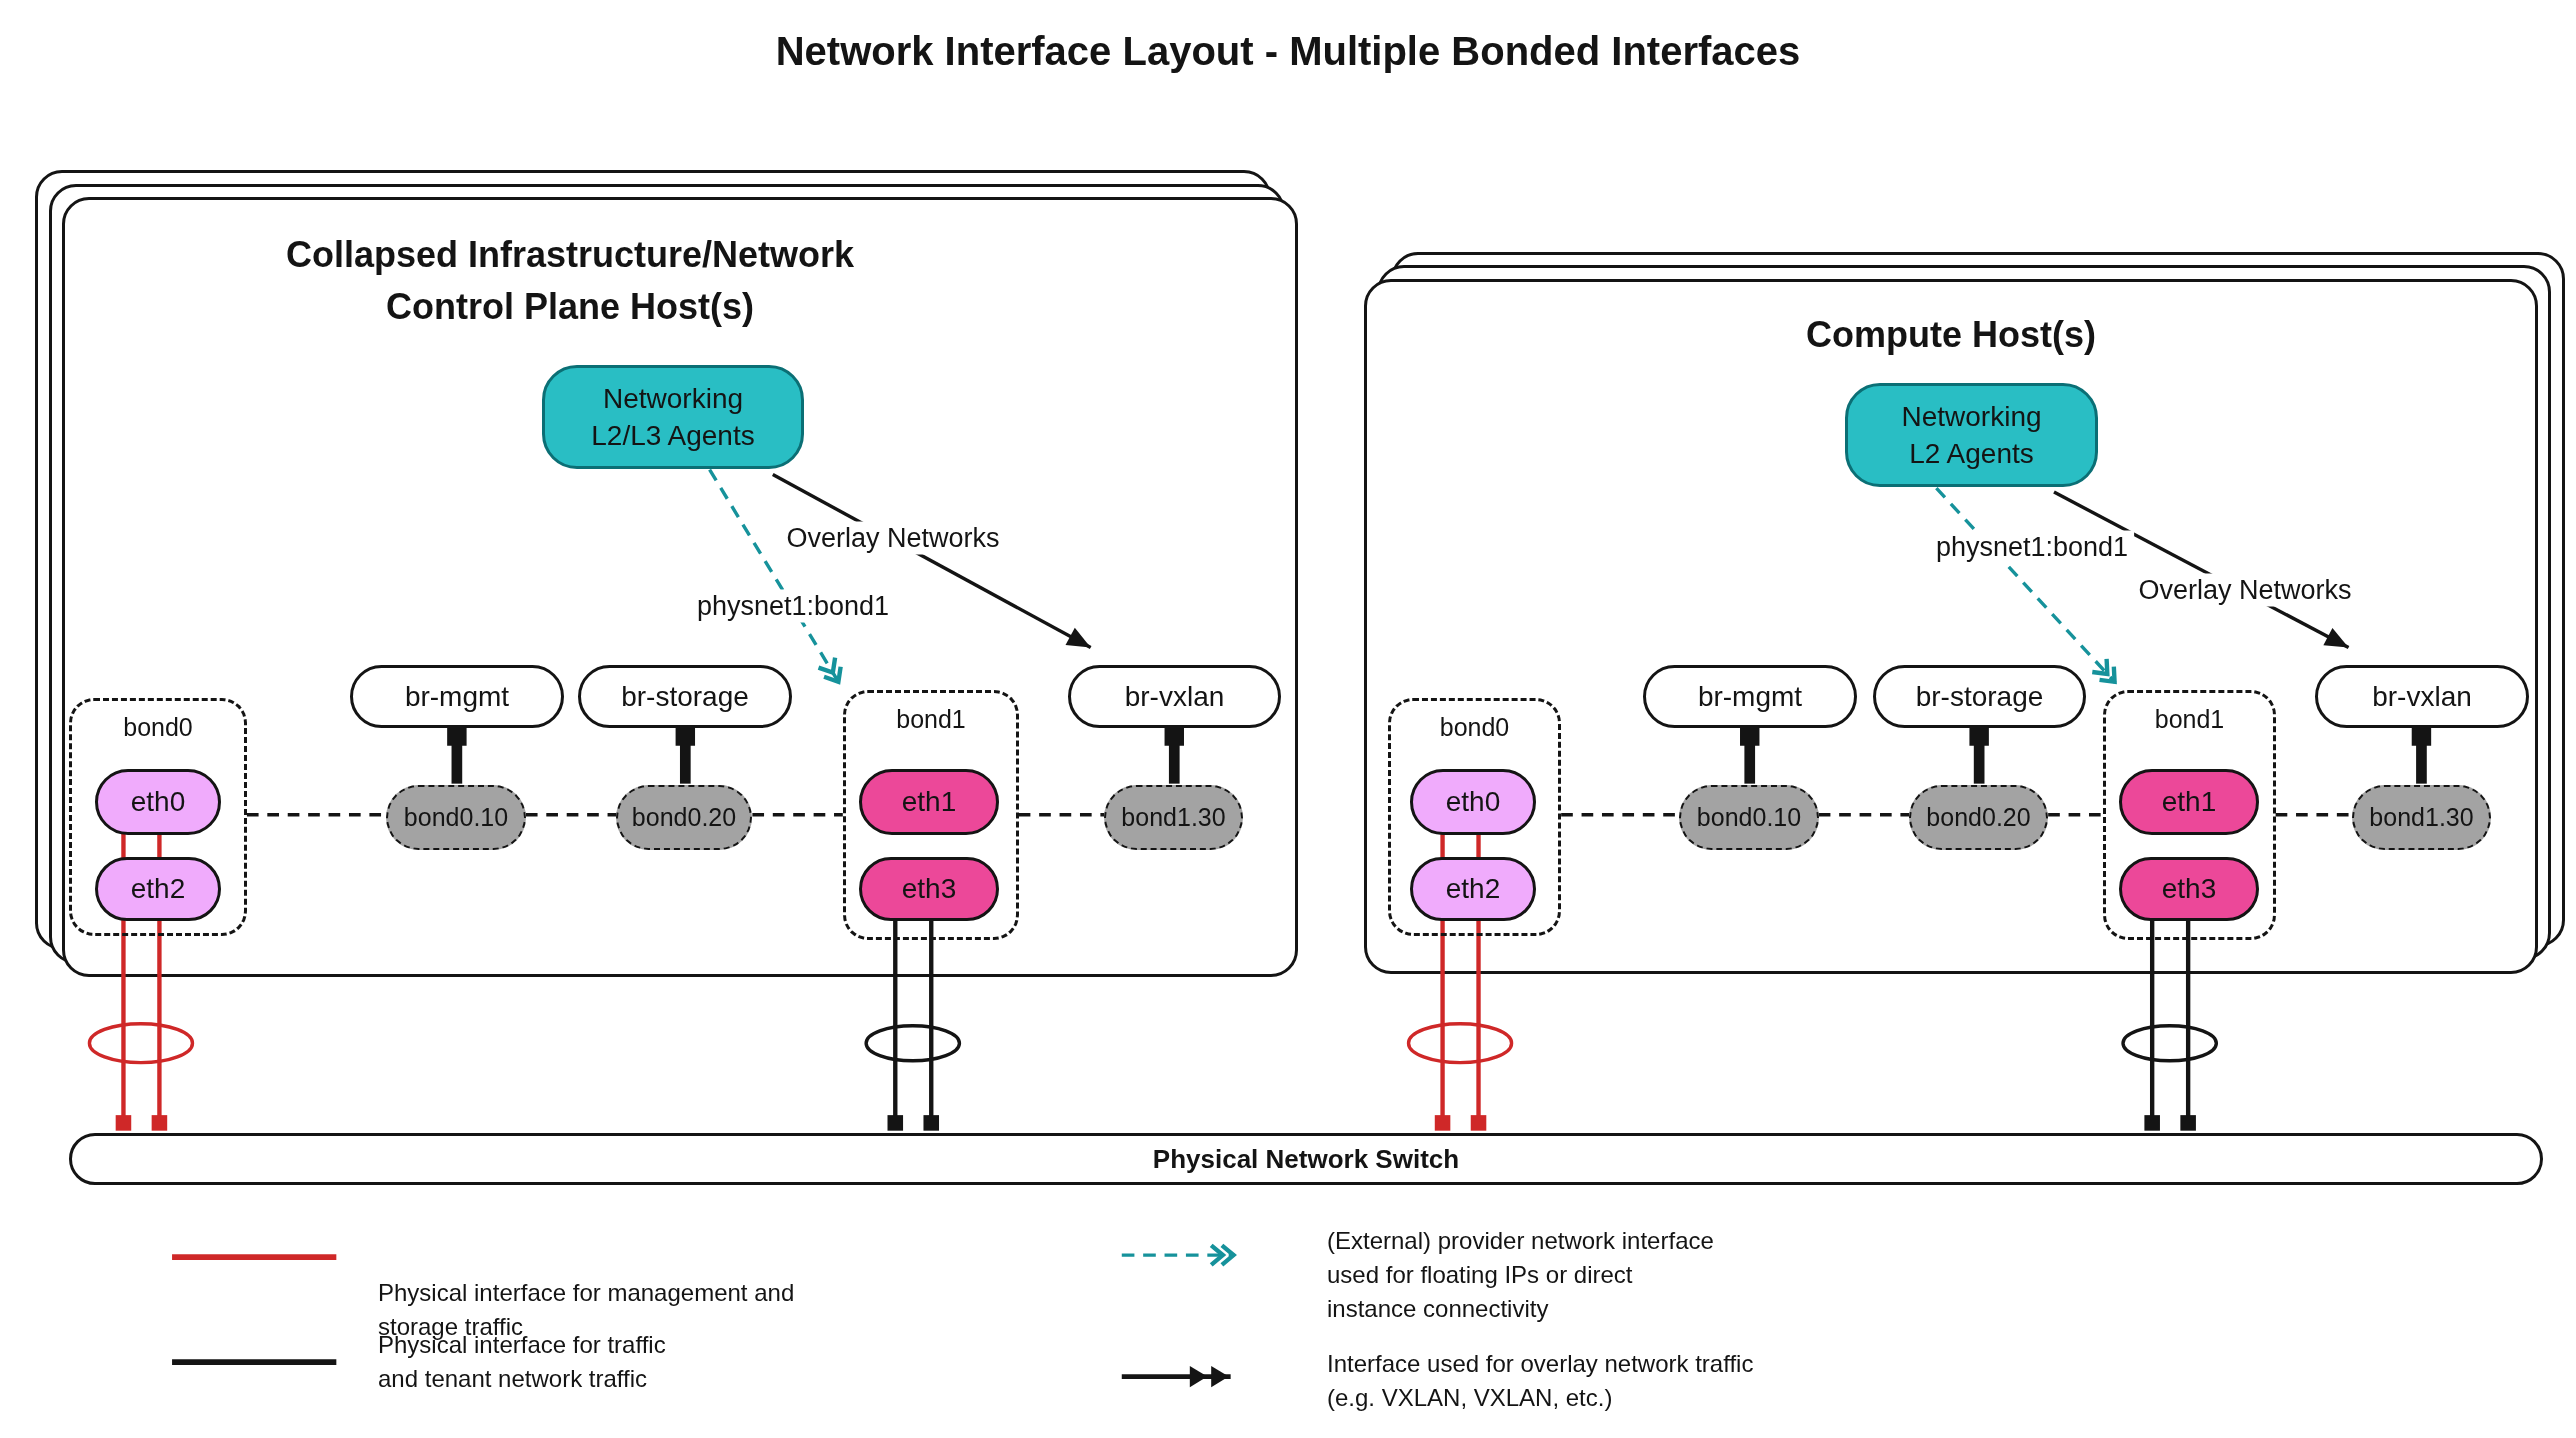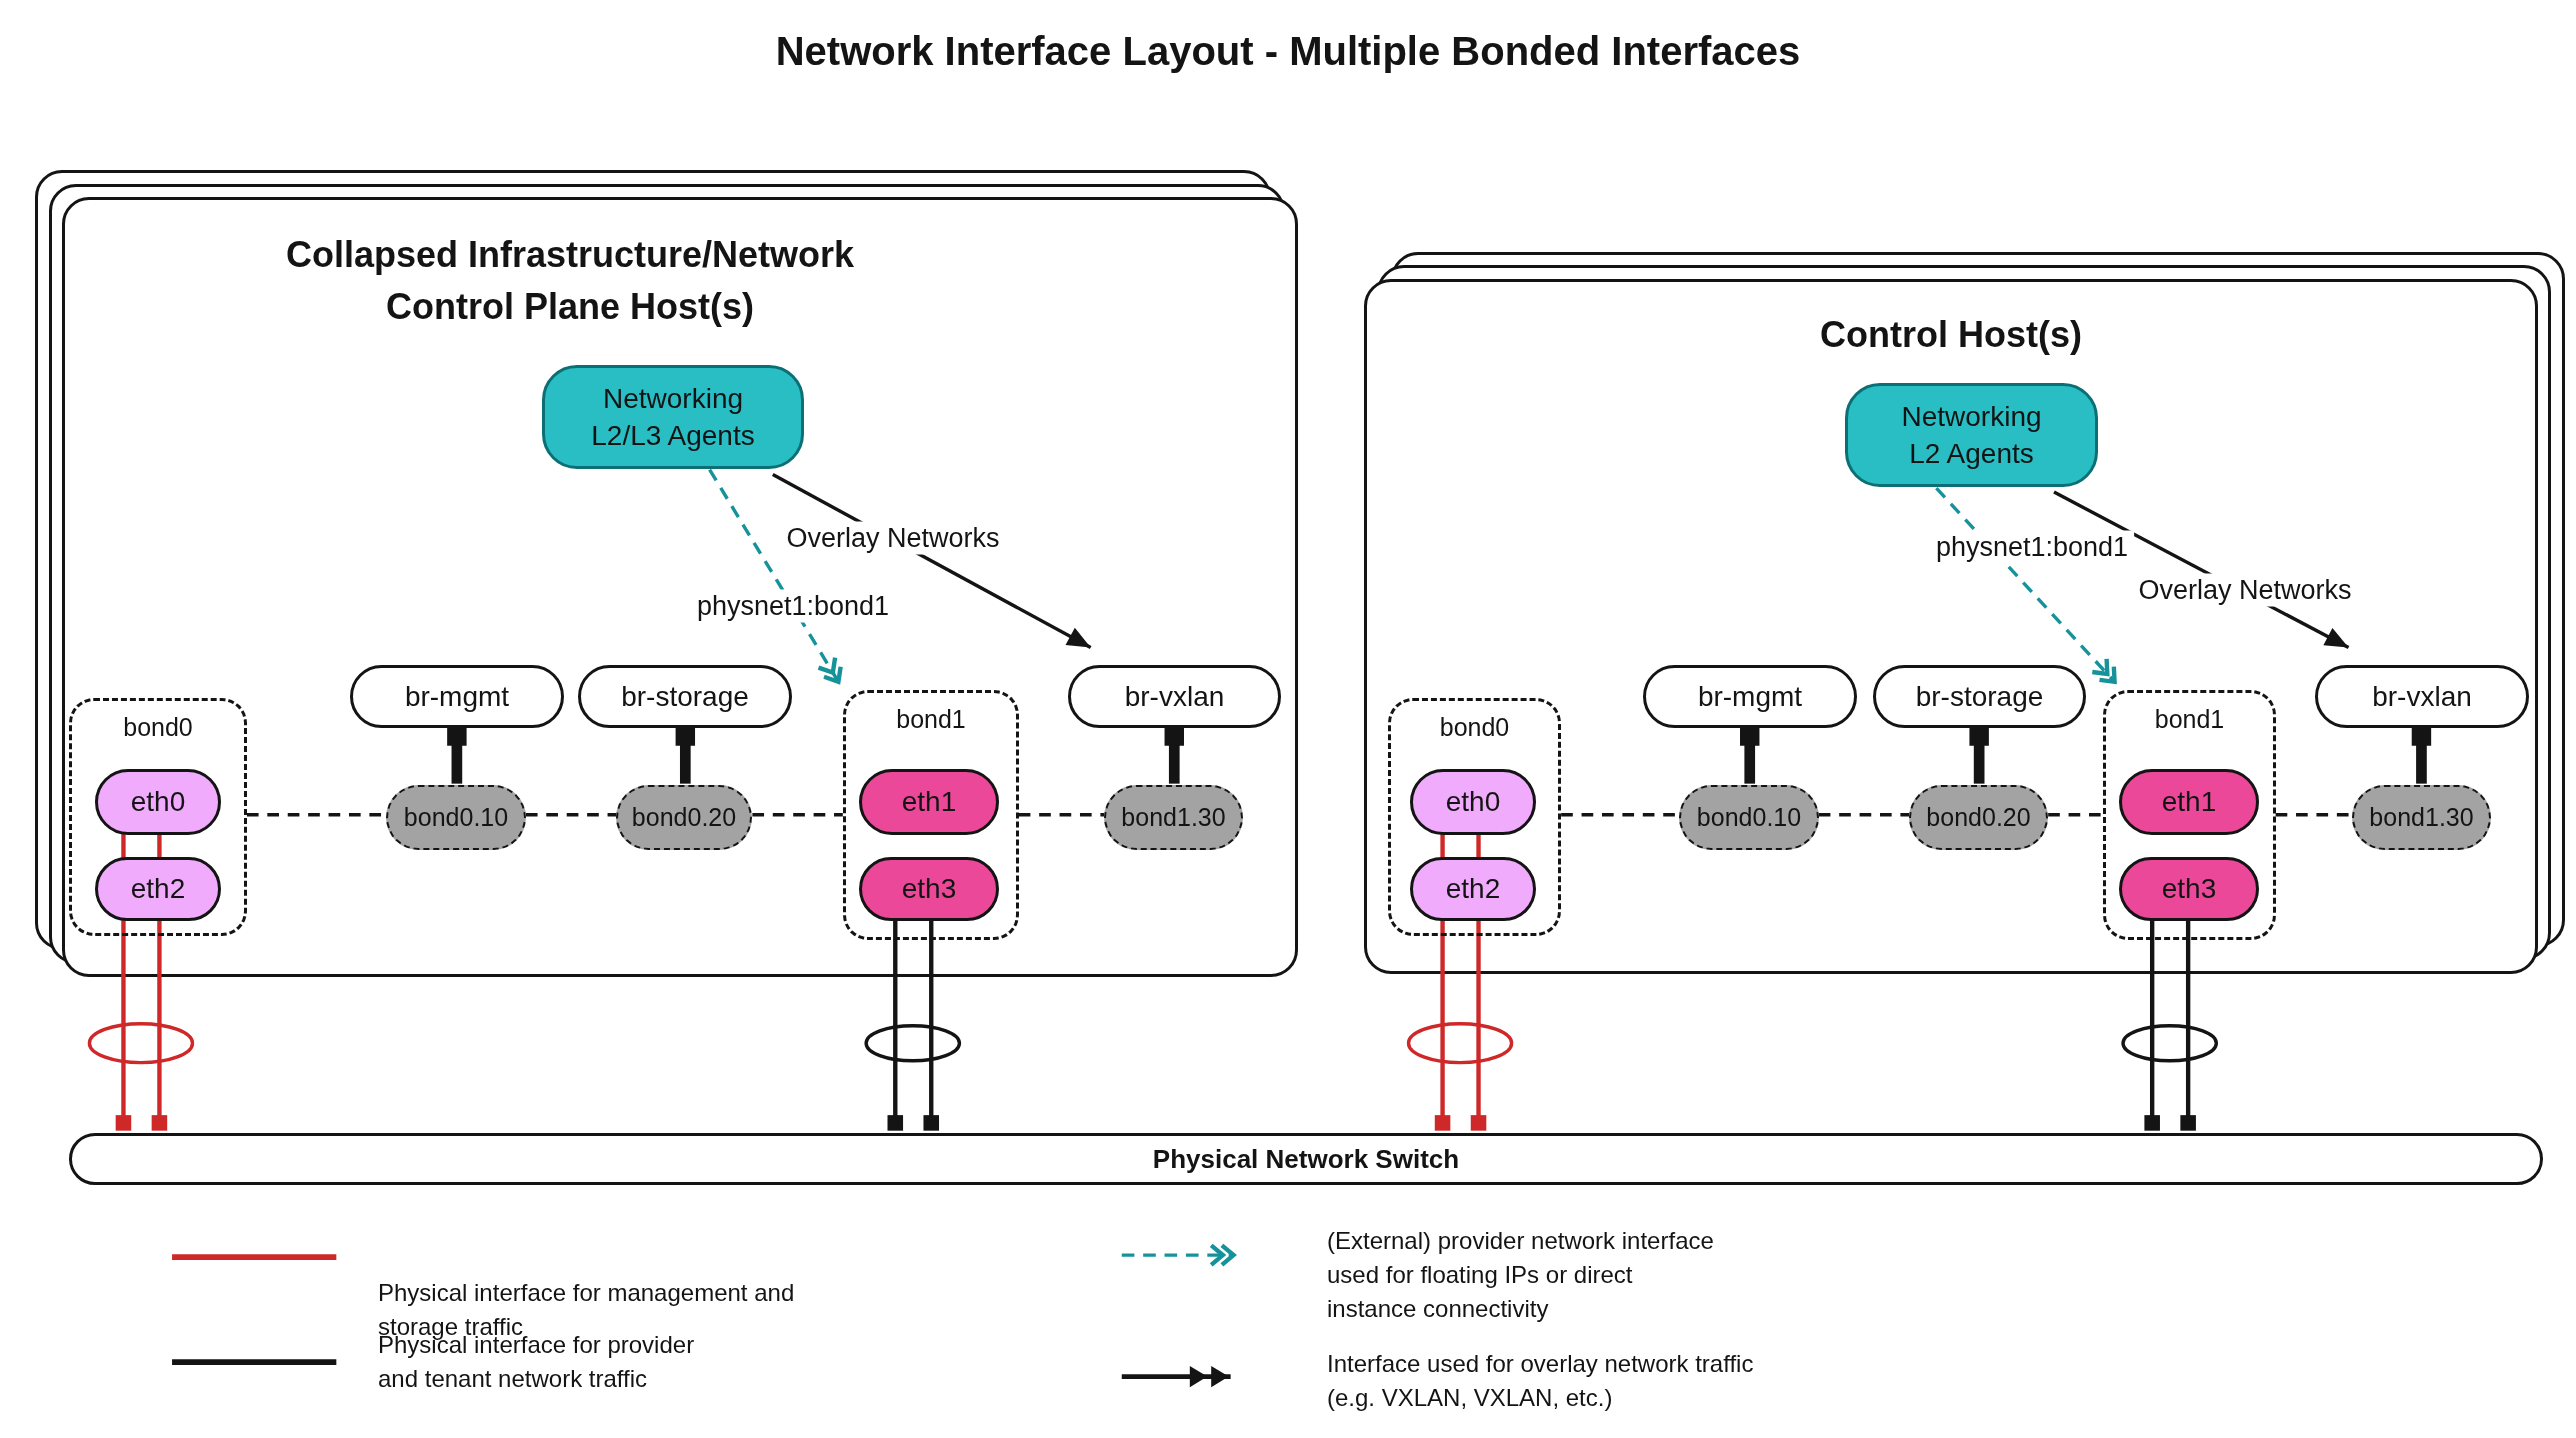--- a/index.html
+++ b/index.html
@@ -160,21 +160,21 @@
   <div class="bondbox" style="left:843px;top:690px;width:176px;height:250px">
     <span class="bondlabel">bond1</span>
   </div>
   <div class="node eth light" style="left:859px;top:769px;width:140px;height:66px">eth1</div>
   <div class="node eth light" style="left:859px;top:857px;width:140px;height:64px">eth3</div>
 
   <div class="node bridge" style="left:1068px;top:665px;width:213px;height:63px">br-vxlan</div>
   <div class="node vlan" style="left:1104px;top:785px;width:139px;height:65px">bond1.30</div>
 
   <div class="hosttitle" style="left:1364px;top:309px;width:1174px">
-    <span style="display:block">Control Host(s)</span>
+    <span style="display:block">Compute Host(s)</span>
   </div>
 
   <div class="agent" style="left:1845px;top:383px;width:253px;height:104px">
     <span>Networking</span>
     <span>L2 Agents</span>
   </div>
 
   <div class="arrowlabel" style="left:2032px;top:547px">physnet1:bond1</div>
   <div class="arrowlabel" style="left:2245px;top:590px">Overlay Networks</div>
 
@@ -200,21 +200,21 @@
 
   <div class="switchbar" style="left:69px;top:1133px;width:2474px;height:52px">
     <span>Physical Network Switch</span>
   </div>
 
   <div class="ltext" style="left:378px;top:1276px">
     <span>Physical interface for management and</span>
     <span>storage traffic</span>
   </div>
   <div class="ltext" style="left:378px;top:1328px">
-    <span>Physical interface for provider</span>
+    <span>Physical interface for traffic</span>
     <span>and tenant network traffic</span>
   </div>
   <div class="ltext" style="left:1327px;top:1224px">
     <span>(External) provider network interface</span>
     <span>used for floating IPs or direct</span>
     <span>instance connectivity</span>
   </div>
   <div class="ltext" style="left:1327px;top:1347px">
     <span>Interface used for overlay network traffic</span>
     <span>(e.g. VXLAN, VXLAN, etc.)</span>

